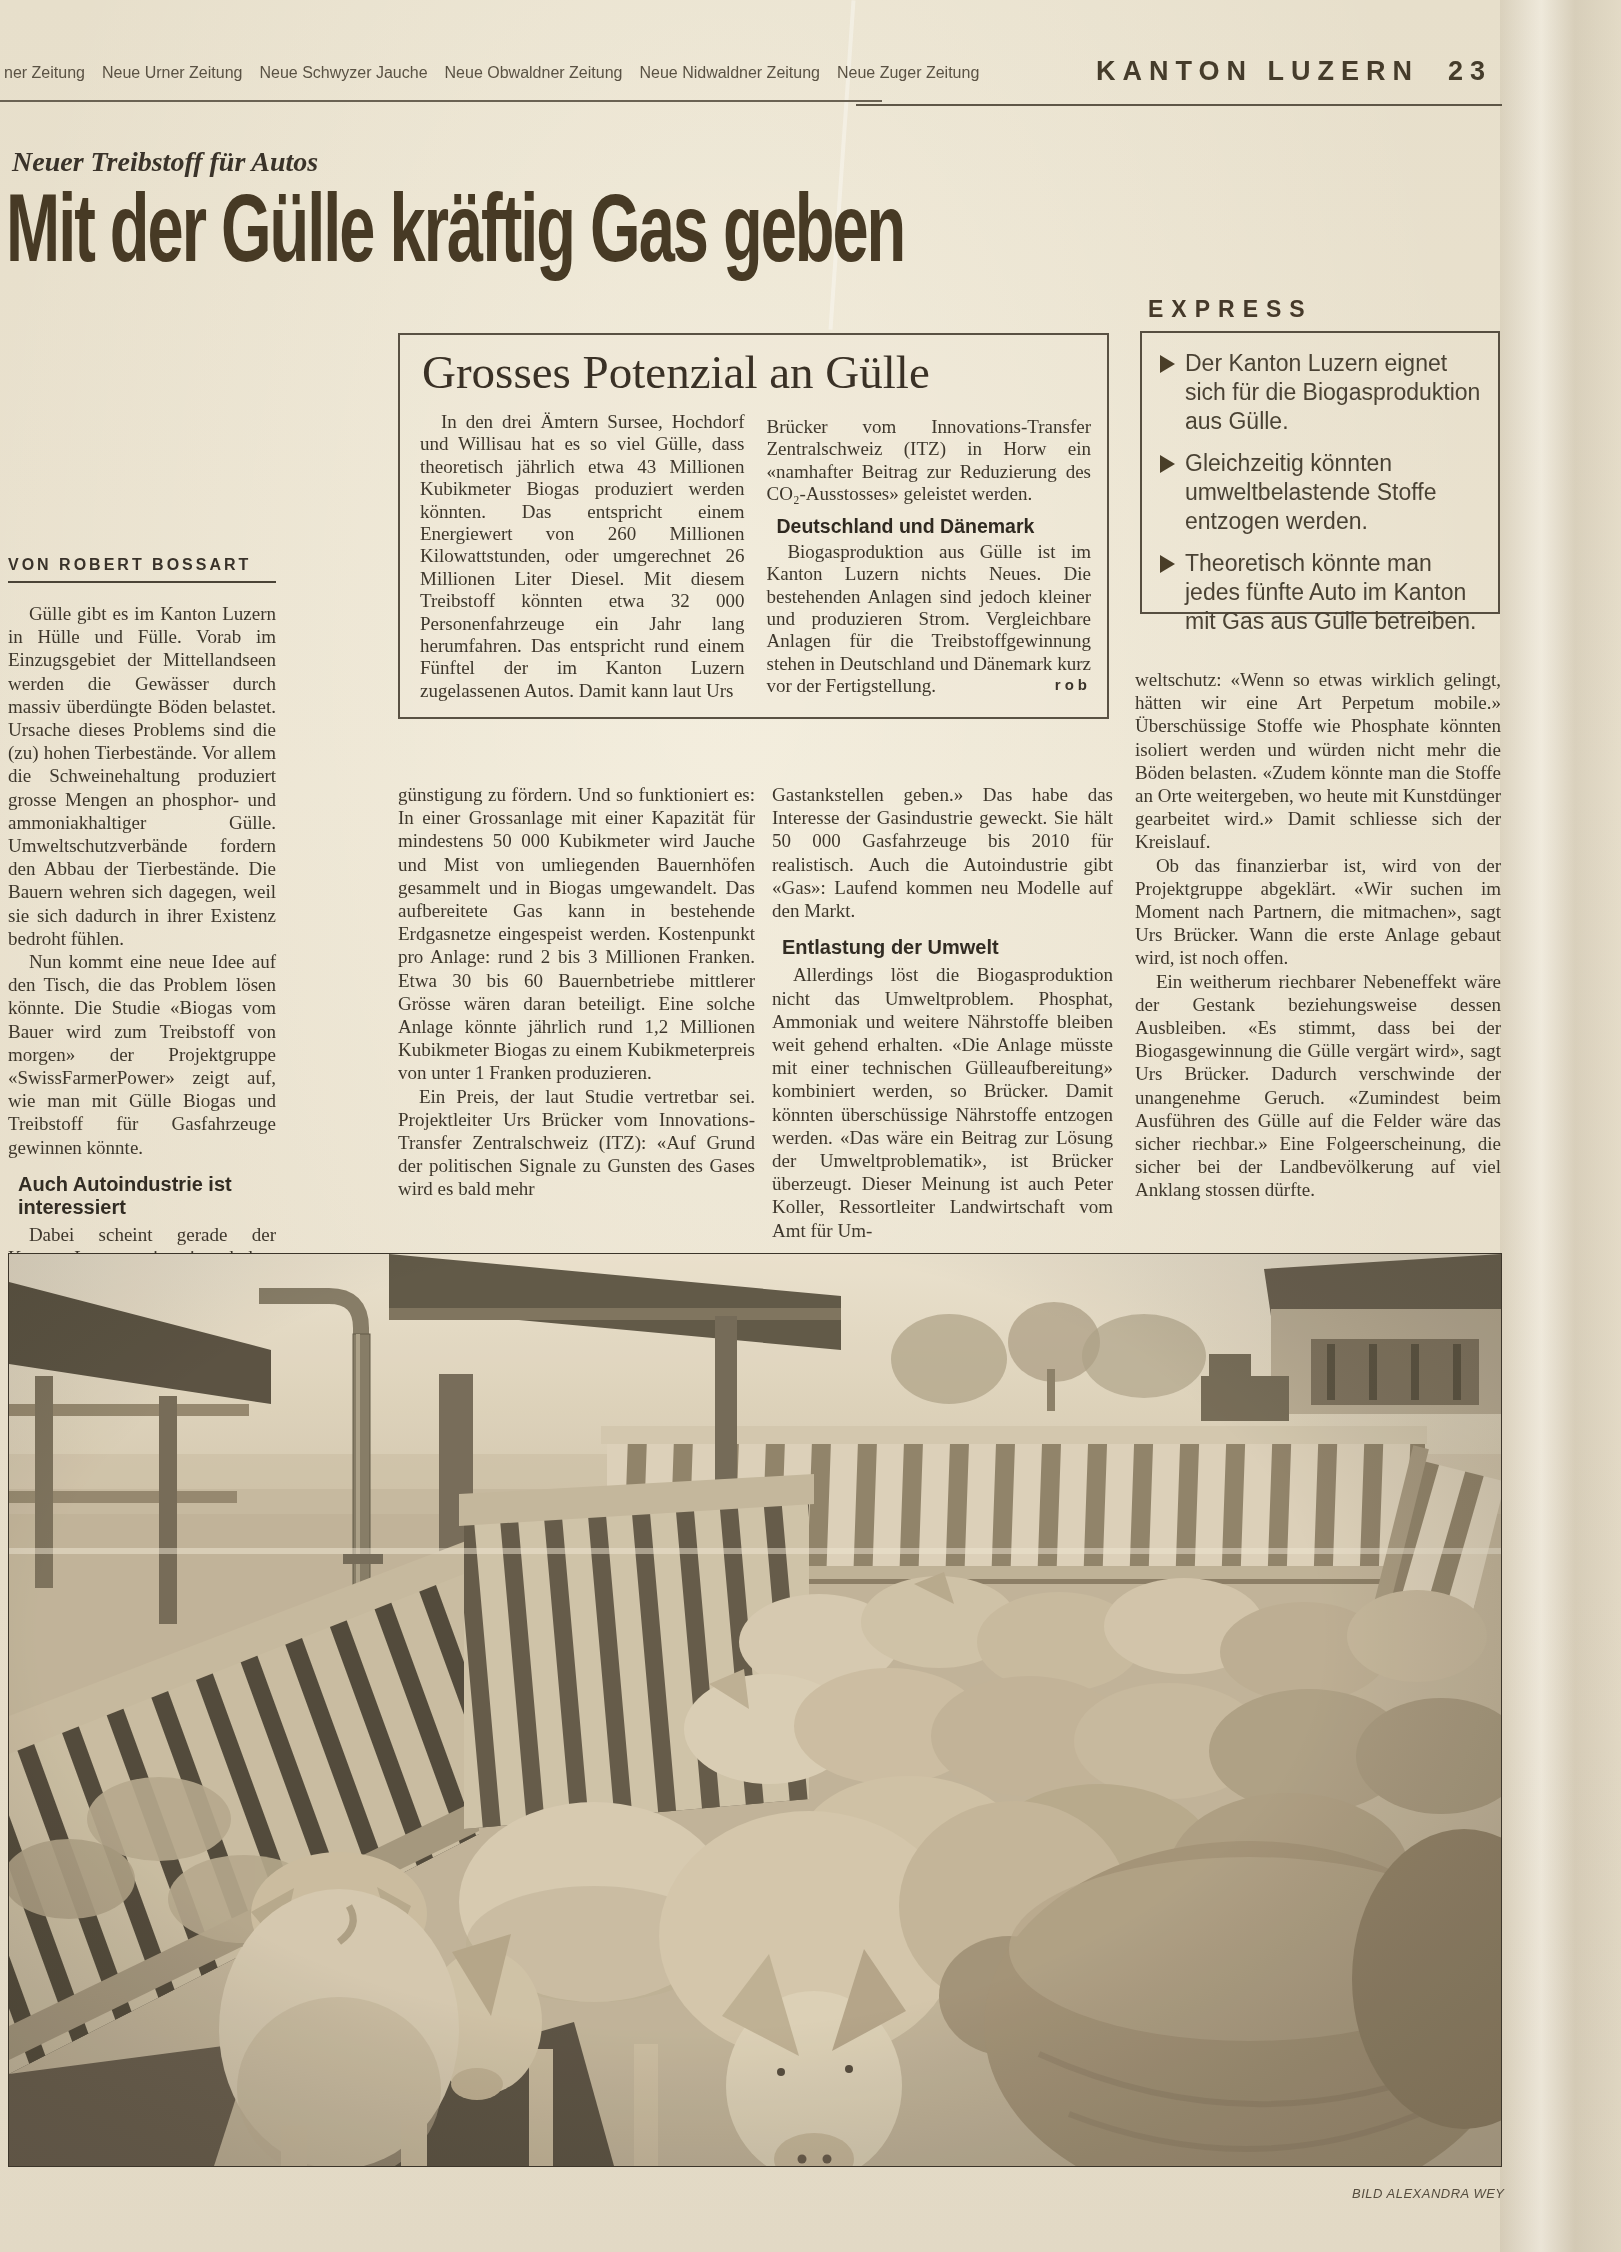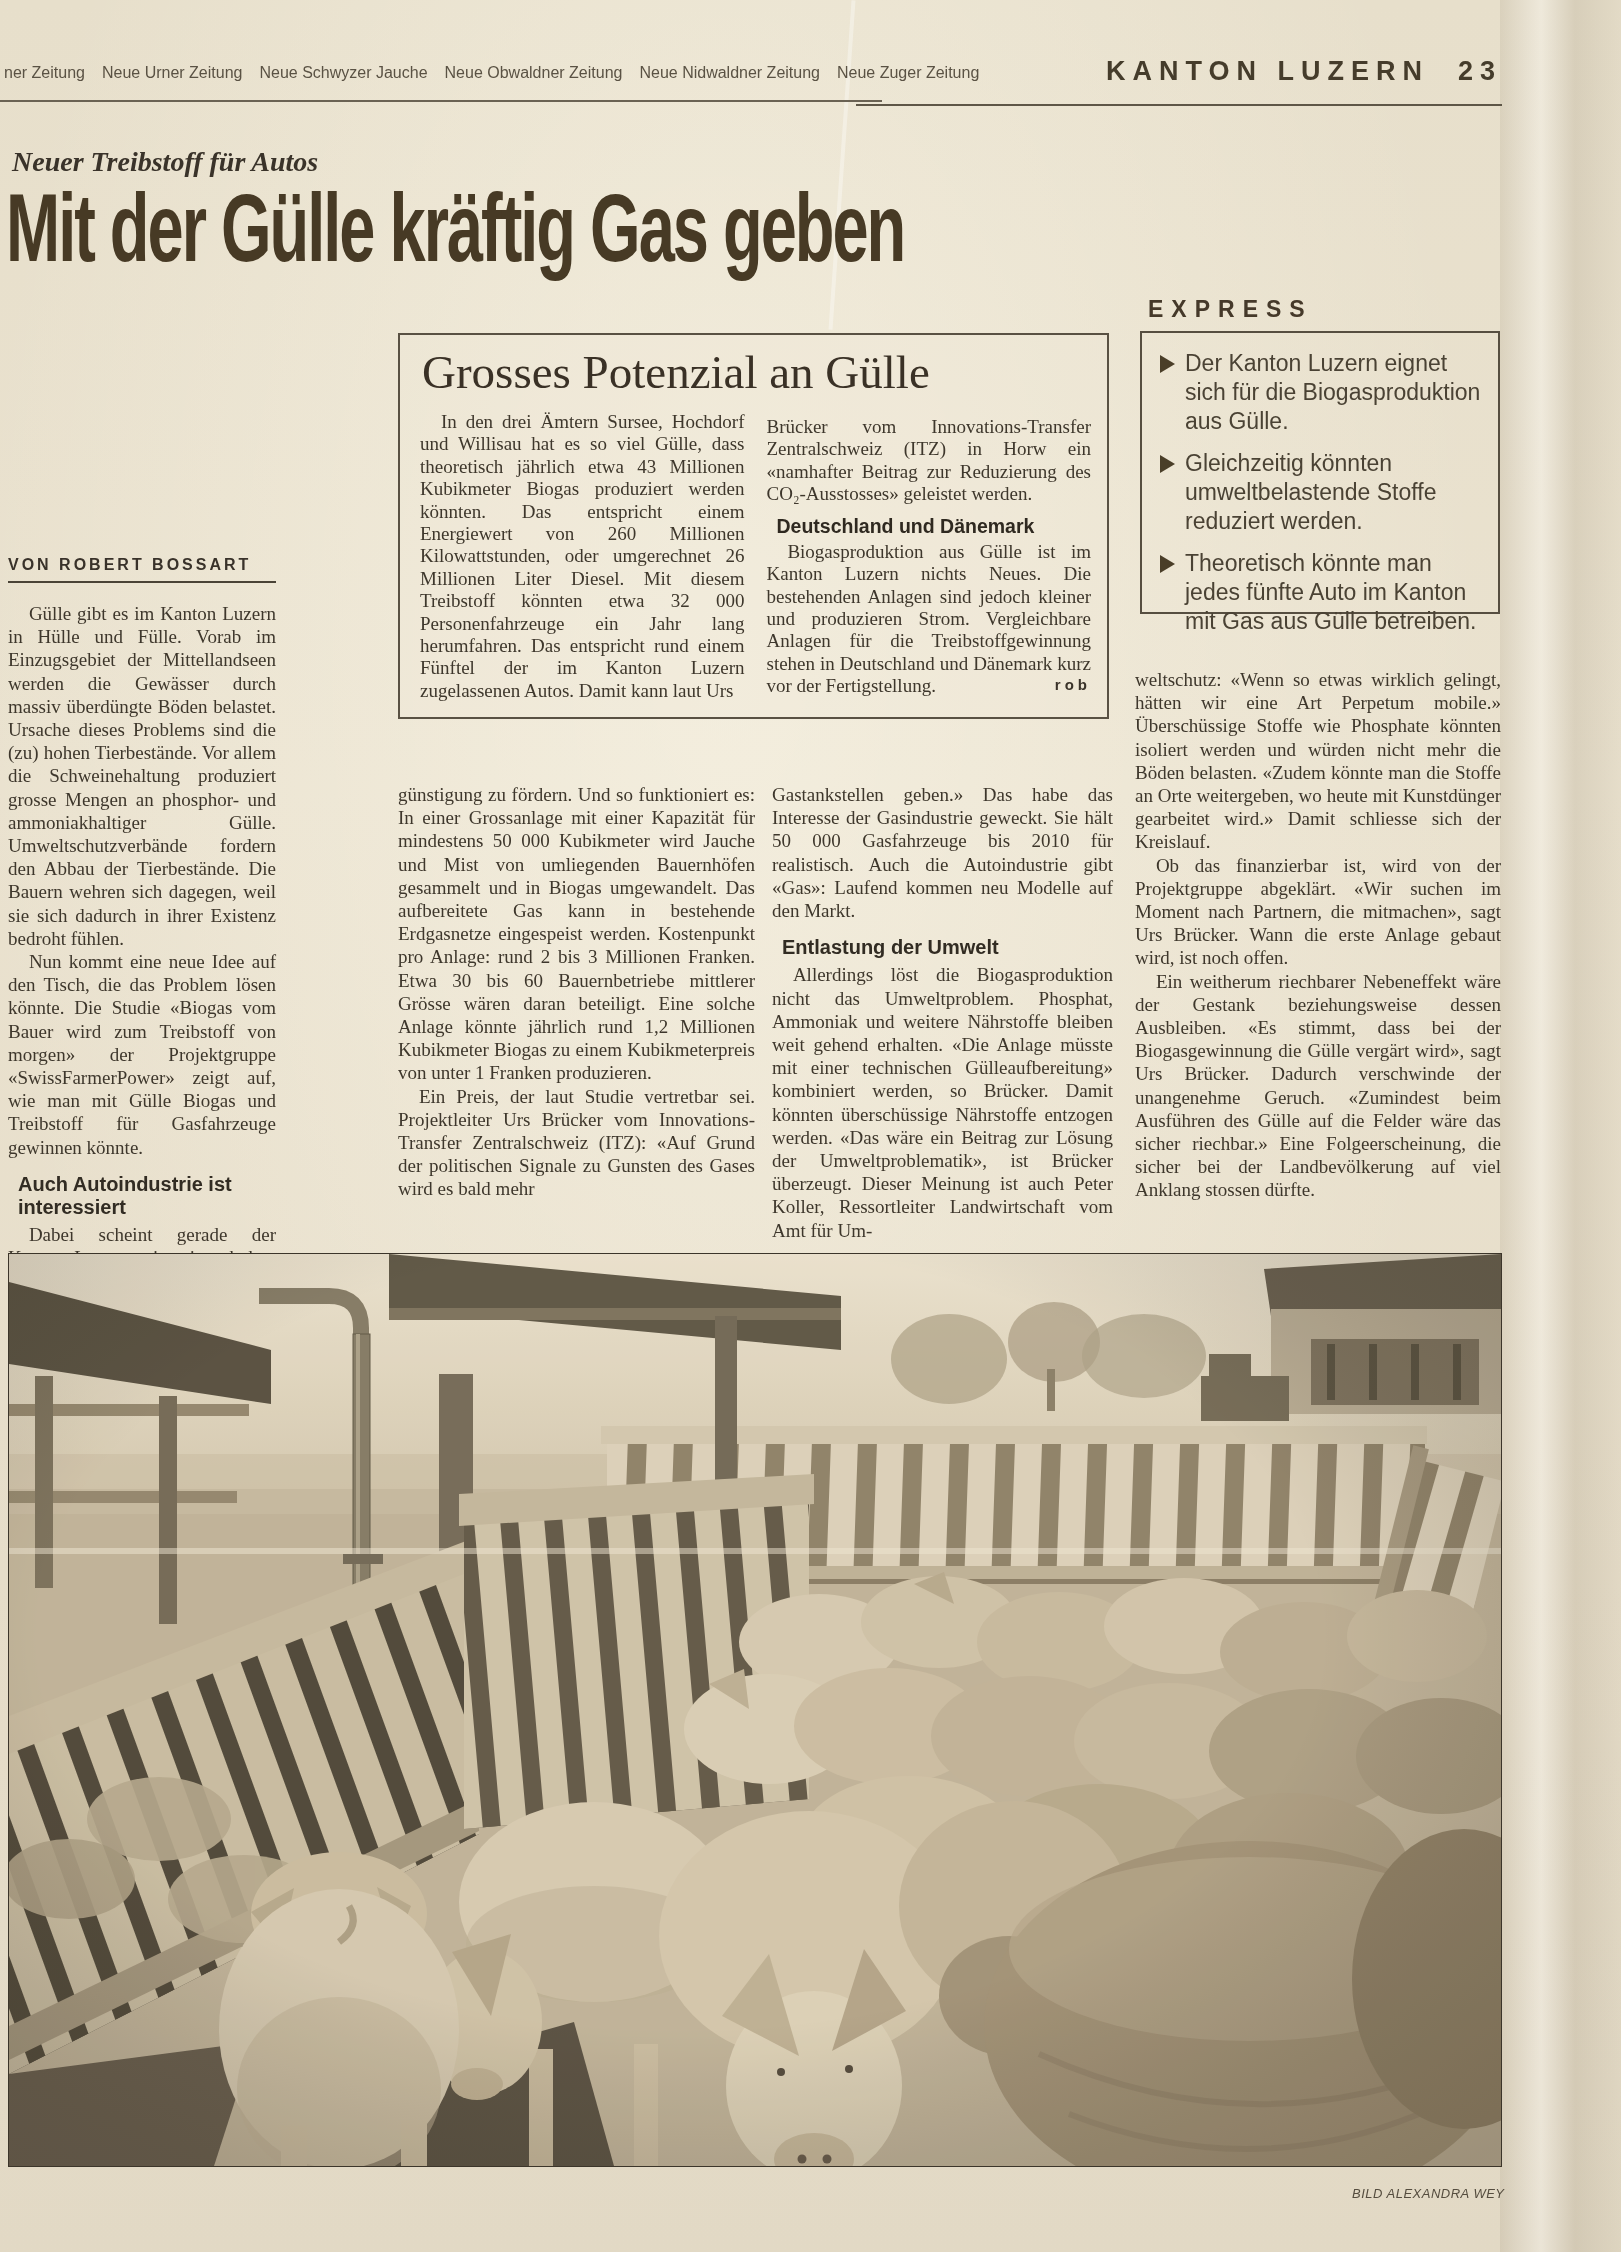--- a/index.html
+++ b/index.html
@@ -13,21 +13,21 @@
   .fold-right{position:absolute;top:0;left:1500px;width:121px;height:100%;
     background:linear-gradient(90deg, rgba(120,105,80,.12), rgba(255,255,255,.30) 34%, rgba(120,105,80,.14) 62%, rgba(120,105,80,.04));}
   .crease-top{position:absolute;top:0;left:840px;width:4px;height:330px;background:rgba(255,255,255,.35);transform:rotate(4deg);}
 
   
   .mast-row{position:absolute;top:64px;left:4px;width:1100px;font-family:"Liberation Sans",sans-serif;
     font-size:16px;color:#5a5244;white-space:nowrap;}
   .mast-row span{margin-right:17px;}
   .rule-a{position:absolute;top:100px;left:0;width:882px;height:2px;background:#6a6253;}
   .rule-b{position:absolute;top:104px;left:856px;width:646px;height:2px;background:#5e5647;}
-  .section-head{position:absolute;top:56px;left:1086px;width:416px;text-align:right;
+  .section-head{position:absolute;top:56px;left:1086px;width:416px;text-align:center;
     font-family:"Liberation Sans",sans-serif;font-weight:bold;font-size:27px;letter-spacing:7px;color:#453c2b;white-space:nowrap;}
 
   
   .kicker{position:absolute;top:146px;left:12px;font-style:italic;font-weight:bold;font-size:28px;color:#3a332a;}
   .headline{position:absolute;top:178px;left:6px;font-family:"Liberation Sans",sans-serif;font-weight:bold;
     font-size:97px;line-height:1.04;letter-spacing:-3px;color:#473a25;white-space:nowrap;
     transform:scaleX(.67);transform-origin:left top;}
 
   
   .lead{position:absolute;top:328px;left:8px;width:264px;font-style:italic;font-weight:bold;
@@ -122,21 +122,21 @@
   </div>
 
   <div class="express-label">EXPRESS</div>
   <div class="express">
     <div class="x-item">
       <span class="x-tri"></span>
       <span class="x-text">Der Kanton Luzern eignet sich für die Biogasproduktion aus Gülle.</span>
     </div>
     <div class="x-item">
       <span class="x-tri"></span>
-      <span class="x-text">Gleichzeitig könnten umweltbelastende Stoffe reduziert werden.</span>
+      <span class="x-text">Gleichzeitig könnten umweltbelastende Stoffe entzogen werden.</span>
     </div>
     <div class="x-item">
       <span class="x-tri"></span>
       <span class="x-text">Theoretisch könnte man jedes fünfte Auto im Kanton mit Gas aus Gülle betreiben.</span>
     </div>
   </div>
 
   <div class="col col2">
     <p>günstigung zu fördern. Und so funktioniert es: In einer Grossanlage mit einer Kapazität für mindestens 50 000 Kubikmeter wird Jauche und Mist von umliegenden Bauernhöfen gesammelt und in Biogas umgewandelt. Das aufbereitete Gas kann in bestehende Erdgasnetze eingespeist werden. Kostenpunkt pro Anlage: rund 2 bis 3 Millionen Franken. Etwa 30 bis 60 Bauernbetriebe mittlerer Grösse wären daran beteiligt. Eine solche Anlage könnte jährlich rund 1,2 Millionen Kubikmeter Biogas zu einem Kubikmeterpreis von unter 1 Franken produzieren.</p>
     <p class="ind">Ein Preis, der laut Studie vertretbar sei. Projektleiter Urs Brücker vom Innovations-Transfer Zentralschweiz (ITZ): «Auf Grund der politischen Signale zu Gunsten des Gases wird es bald mehr</p>

